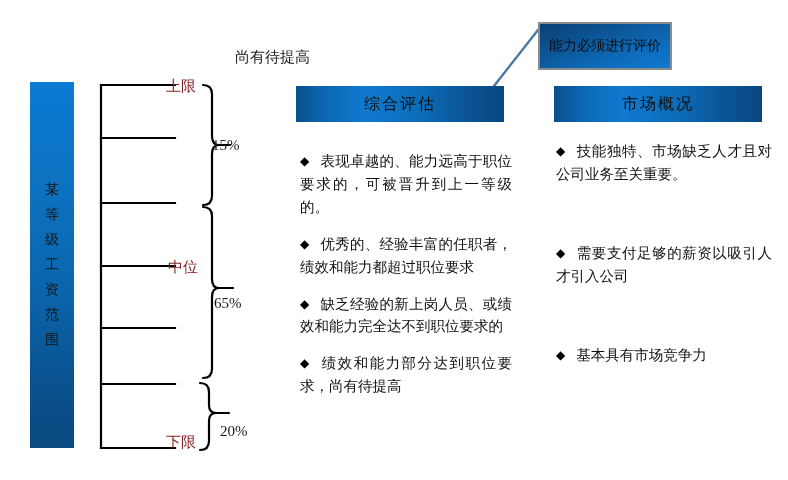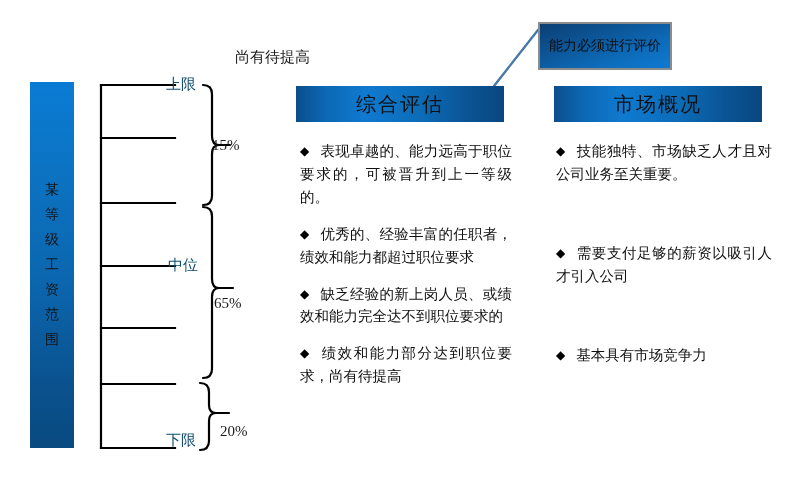--- a/index.html
+++ b/index.html
@@ -54,23 +54,23 @@
     left: 0;
     top: 0;
     width: 788px;
     height: 480px;
     pointer-events: none;
   }
 
   
   .scale-label {
     position: absolute;
-    font-family: Liberation Mono, monospace;
+    font-family: Liberation Sans, sans-serif;
     font-size: 15px;
-    color: #0c4a6e;
+    color: #7f1d1d;
     white-space: nowrap;
     line-height: 1;
   }
   .pct-label {
     position: absolute;
     font-family: "Liberation Serif", "DejaVu Serif", serif;
     font-size: 15px;
     color: #1a1a1a;
     white-space: nowrap;
     line-height: 1;
@@ -89,21 +89,21 @@
   .col-header {
     position: absolute;
     height: 36px;
     background: linear-gradient(to right, #0a4e8c 0%, #0c68b4 14%, #0f7ad0 33%, #0c6cb8 60%, #0a5496 82%, #09477f 100%);
     display: flex;
     align-items: center;
     justify-content: center;
   }
   .col-header-label {
     font-family: "Liberation Serif", "DejaVu Serif", serif;
-    font-size: 20px;
+    font-size: 16px;
     color: #101010;
     letter-spacing: 2px;
   }
   #header-left  { left: 296px; top: 86px; width: 208px; }
   #header-right { left: 554px; top: 86px; width: 208px; }
 
   
   .callout {
     position: absolute;
     left: 538px;
@@ -141,21 +141,21 @@
     line-height: 1.58;
     text-align: justify;
     text-justify: inter-ideograph;
   }
   .bullet-item .diamond {
     color: #000000;
     font-size: 12px;
     padding-right: 11px;
     vertical-align: 1px;
   }
-  #col-left  .bullet-item { margin-bottom: 14px; }
+  #col-left  .bullet-item { margin-bottom: 14px; margin-top: 10px; }
   #col-right .bullet-item { margin-bottom: 56px; }
 </style>
 </head>
 <body>
 
 <div id="stage">
 
   <div class="range-bar">
     <div class="range-bar-text">
       <span>某</span>

